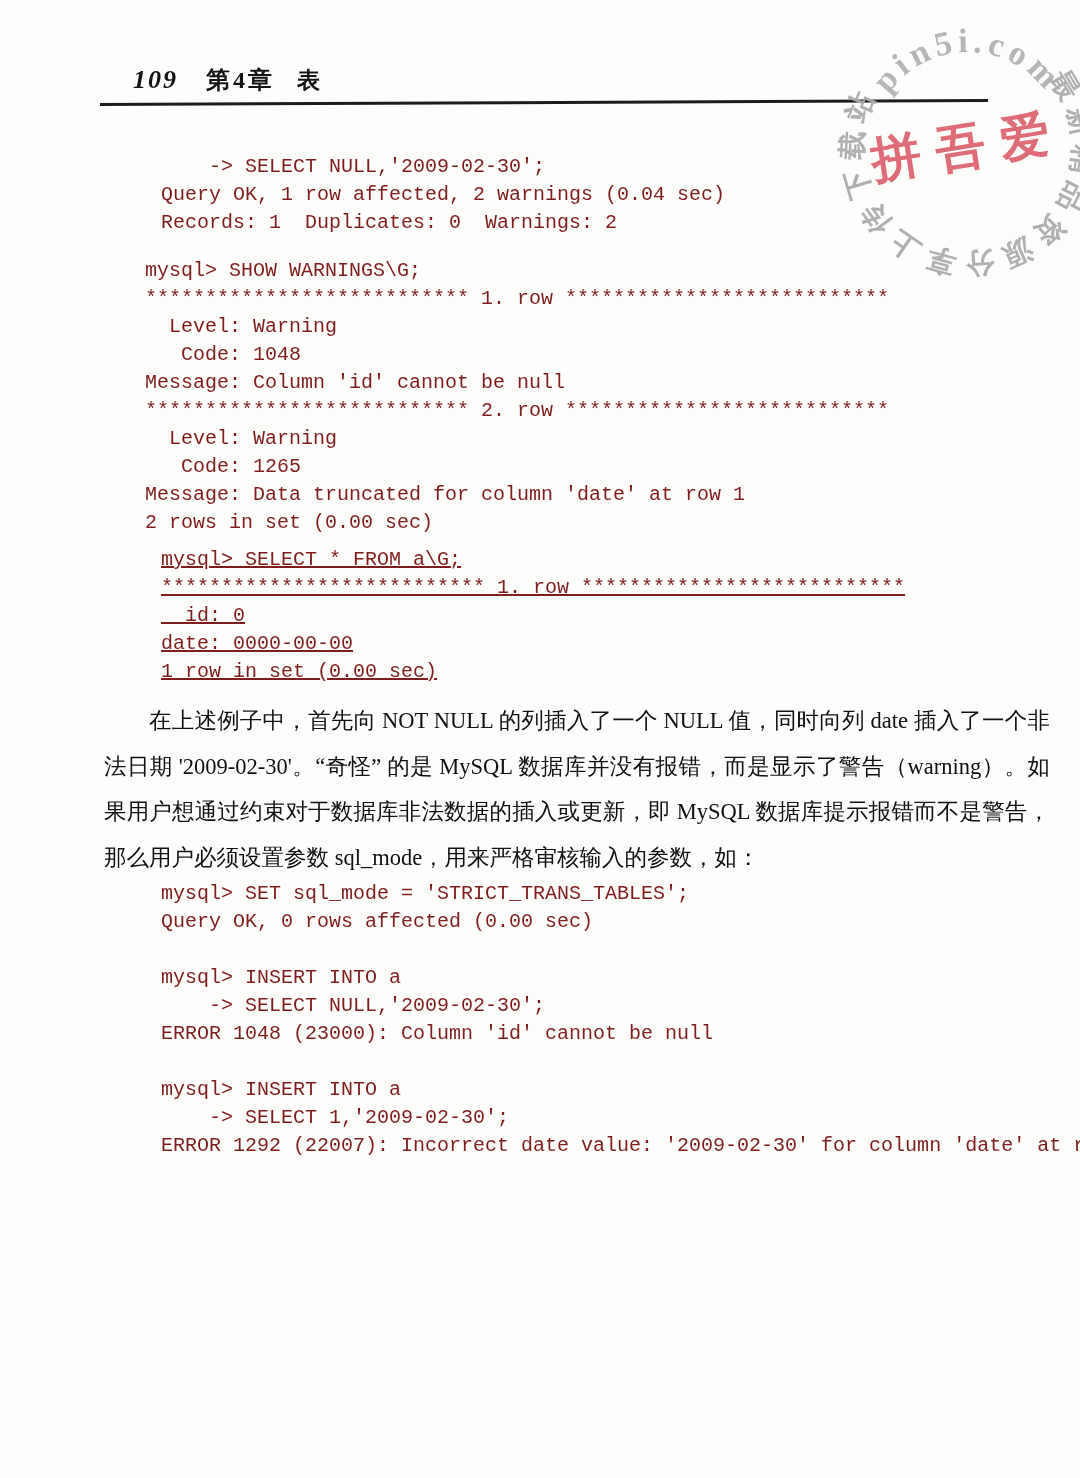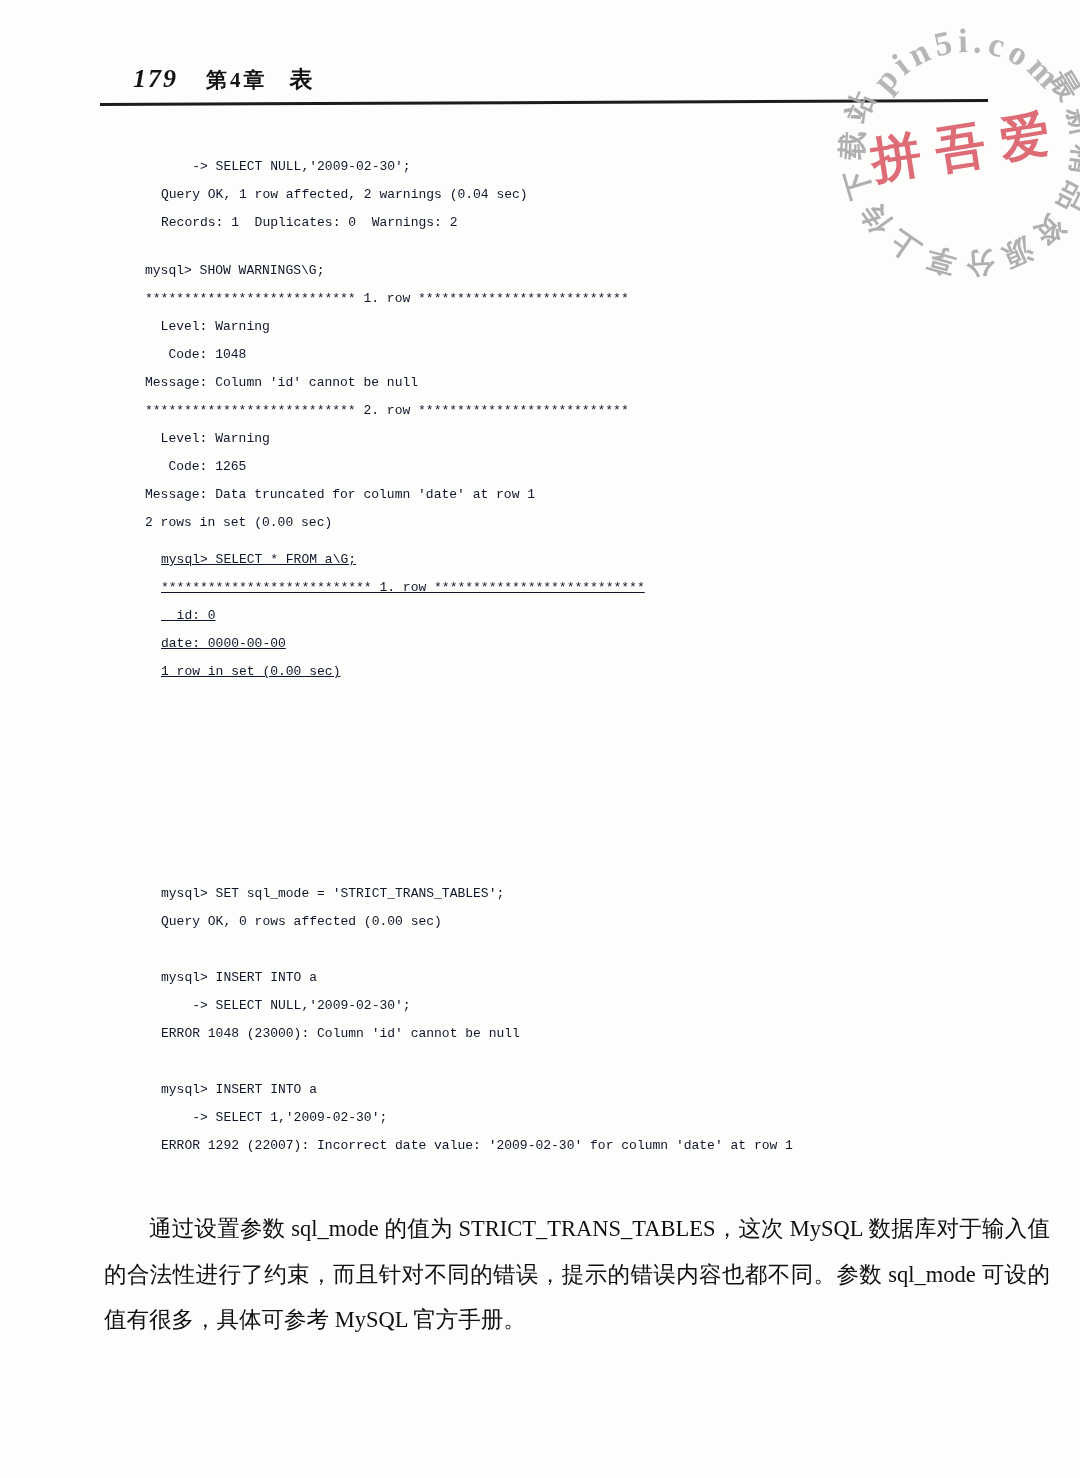--- a/index.html
+++ b/index.html
@@ -8,33 +8,33 @@
     width:1080px; height:1478px;
     margin:0 auto;
     background:#fdfdfc;
     overflow:hidden;
     color:#141414;
     font-family:"Liberation Serif", serif;
   }
   
   .header { position:absolute; left:133px; top:64px; white-space:nowrap; }
   .page-num { font-style:italic; font-weight:bold; font-size:26px; letter-spacing:2px; }
-  .chapter  { font-weight:bold; font-size:21px; margin-left:28px; letter-spacing:3px; }
+  .chapter  { font-weight:bold; font-size:24px; margin-left:28px; letter-spacing:3px; }
   .section  { font-weight:bold; font-size:23px; margin-left:22px; }
   .header-rule {
     position:absolute; left:100px; top:101px;
     width:888px; height:3px; background:#1c1c1c;
     transform:rotate(-0.25deg);
   }
   
   pre.code {
     position:absolute; margin:0;
     font-family:"Liberation Mono", monospace;
-    font-size:13px; line-height:28px;
-    white-space:pre; color:#0f172a;
+    font-size:20px; line-height:28px;
+    white-space:pre; color:#7f1d1d;
   }
   #code1 { left:161px; top:153px; }
   #code2 { left:145px; top:257px; }
   #code3 { left:161px; top:546px;text-decoration:underline; }
   #code4 { left:161px; top:880px; }
   
   p.body-text {
     position:absolute; margin:0;
     left:104px; width:946px;
     font-size:22.5px; line-height:45.5px;
@@ -46,21 +46,21 @@
   
   .stamp { position:absolute; left:836px; top:16px; opacity:0.95; }
   .stamp text { font-family:"Liberation Serif", serif; font-weight:bold; }
 </style>
 </head>
 <body>
 
 <div class="page">
 
   <div class="header">
-    <span class="page-num">179</span><span class="chapter">第4章</span><span class="section">表</span>
+    <span class="page-num">109</span><span class="chapter">第4章</span><span class="section">表</span>
   </div>
   <div class="header-rule"></div>
 
   <pre class="code" id="code1">    -&gt; SELECT NULL,'2009-02-30';
 Query OK, 1 row affected, 2 warnings (0.04 sec)
 Records: 1  Duplicates: 0  Warnings: 2</pre>
 
   <pre class="code" id="code2">mysql&gt; SHOW WARNINGS\G;
 *************************** 1. row ***************************
   Level: Warning
@@ -71,33 +71,33 @@
    Code: 1265
 Message: Data truncated for column 'date' at row 1
 2 rows in set (0.00 sec)</pre>
 
   <pre class="code" id="code3">mysql&gt; SELECT * FROM a\G;
 *************************** 1. row ***************************
   id: 0
 date: 0000-00-00
 1 row in set (0.00 sec)</pre>
 
+  <p class="body-text" id="para1">在上述例子中，首先向 NOT NULL 的列插入了一个 NULL 值，同时向列 date 插入了一个非法日期 '2009-02-30'。“奇怪” 的是 MySQL 数据库并没有报错，而是显示了警告（warning）。如果用户想通过约束对于数据库非法数据的插入或更新，即 MySQL 数据库提示报错而不是警告，那么用户必须设置参数 sql_mode，用来严格审核输入的参数，如：</p>
 
   <pre class="code" id="code4">mysql&gt; SET sql_mode = 'STRICT_TRANS_TABLES';
 Query OK, 0 rows affected (0.00 sec)
 
 mysql&gt; INSERT INTO a
     -&gt; SELECT NULL,'2009-02-30';
 ERROR 1048 (23000): Column 'id' cannot be null
 
 mysql&gt; INSERT INTO a
     -&gt; SELECT 1,'2009-02-30';
 ERROR 1292 (22007): Incorrect date value: '2009-02-30' for column 'date' at row 1</pre>
 
-  <p class="body-text" id="para2">通过设置参数 sql_mode 的值为 STRICT_TRANS_TABLES，这次 MySQL 数据库对于输入值的合法性进行了约束，而且针对不同的错误，提示的错误内容也都不同。参数 sql_mode 可设的值有很多，具体可参考 MySQL 官方手册。</p>
 
   <svg class="stamp" width="264" height="264" viewBox="0 0 264 264" aria-hidden="true">
     <defs>
       <path id="wmTop" d="M 36,132 A 96,96 0 0 1 228,132"></path>
       <path id="wmRing" d="M 210.8,61.1 A 106,106 0 0 1 132,238 A 106,106 0 0 1 53.2,61.1"></path>
     </defs>
     <text font-size="34" letter-spacing="5" fill="#b3b3b3">
       <textPath href="#wmTop" startOffset="50%" text-anchor="middle">pin5i.com</textPath>
     </text>
     <text font-size="29" letter-spacing="7" fill="#acacac">

